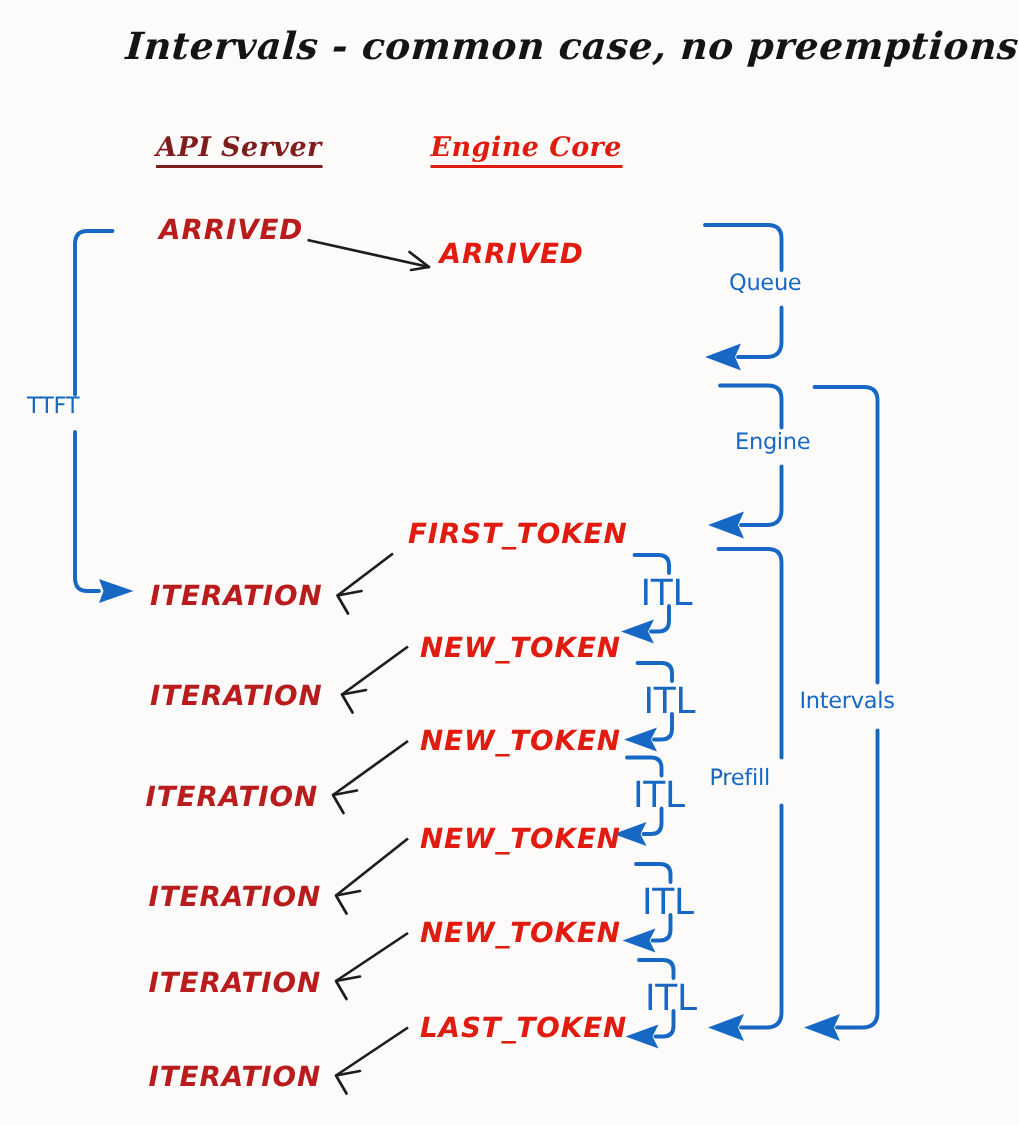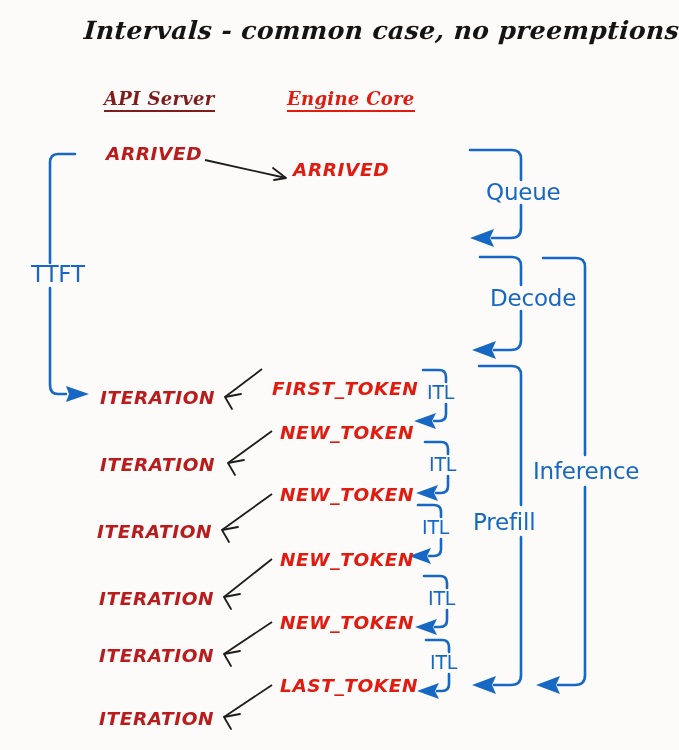--- a/index.html
+++ b/index.html
@@ -59,26 +59,26 @@
     font-style: italic;
     font-weight: bold;
     font-size: 18.5px;
     letter-spacing: 0.6px;
   }
   .state.orange { color: #b91c1c; }
   .state.red { color: #E01B10; }
 
   .blabel {
     font-family: "DejaVu Sans", sans-serif;
-    font-size: 23px;
+    font-size: 15px;
     color: #1668C4;
     letter-spacing: -0.2px;
   }
   .blabel.small {
-    font-size: 19px;
+    font-size: 24px;
   }
 </style>
 </head>
 <body>
 
 <div id="canvas">
 
   <svg id="svg-layer" viewBox="0 0 679 750">
     <defs>
       <marker id="bluehead" markerWidth="7" markerHeight="7" refX="5.6" refY="3.5" orient="auto" markerUnits="strokeWidth">
@@ -190,36 +190,36 @@
 
   <div class="txt state orange" style="left:106px; top:145px;">ARRIVED</div>
   <div class="txt state orange" style="left:100px; top:389px;">ITERATION</div>
   <div class="txt state orange" style="left:100px; top:456px;">ITERATION</div>
   <div class="txt state orange" style="left:97px; top:523px;">ITERATION</div>
   <div class="txt state orange" style="left:99px; top:590px;">ITERATION</div>
   <div class="txt state orange" style="left:99px; top:647px;">ITERATION</div>
   <div class="txt state orange" style="left:99px; top:710px;">ITERATION</div>
 
   <div class="txt state red" style="left:293px; top:161px;">ARRIVED</div>
-  <div class="txt state red" style="left:272px; top:380px;">FIRST_TOKEN</div>
+  <div class="txt state red" style="left:272px; top:348px;">FIRST_TOKEN</div>
   <div class="txt state red" style="left:280px; top:424px;">NEW_TOKEN</div>
   <div class="txt state red" style="left:280px; top:486px;">NEW_TOKEN</div>
   <div class="txt state red" style="left:280px; top:551px;">NEW_TOKEN</div>
   <div class="txt state red" style="left:280px; top:614px;">NEW_TOKEN</div>
   <div class="txt state red" style="left:280px; top:677px;">LAST_TOKEN</div>
 
-  <div class="txt blabel" style="left:31px; top:263px;">TTFT</div>
+  <div class="txt blabel" style="left:18px; top:263px;">TTFT</div>
 
   <div class="txt blabel" style="left:486px; top:181px;">Queue</div>
 
-  <div class="txt blabel" style="left:490px; top:287px;">Decode</div>
+  <div class="txt blabel" style="left:490px; top:287px;">Engine</div>
 
   <div class="txt blabel" style="left:473px; top:511px;">Prefill</div>
 
-  <div class="txt blabel" style="left:533px; top:460px;">Inference</div>
+  <div class="txt blabel" style="left:533px; top:460px;">Intervals</div>
 
   <div class="txt blabel small" style="left:427px; top:383px;">ITL</div>
   <div class="txt blabel small" style="left:429px; top:455px;">ITL</div>
   <div class="txt blabel small" style="left:422px; top:518px;">ITL</div>
   <div class="txt blabel small" style="left:428px; top:589px;">ITL</div>
   <div class="txt blabel small" style="left:430px; top:653px;">ITL</div>
 
 </div>
 
 </body></html>

